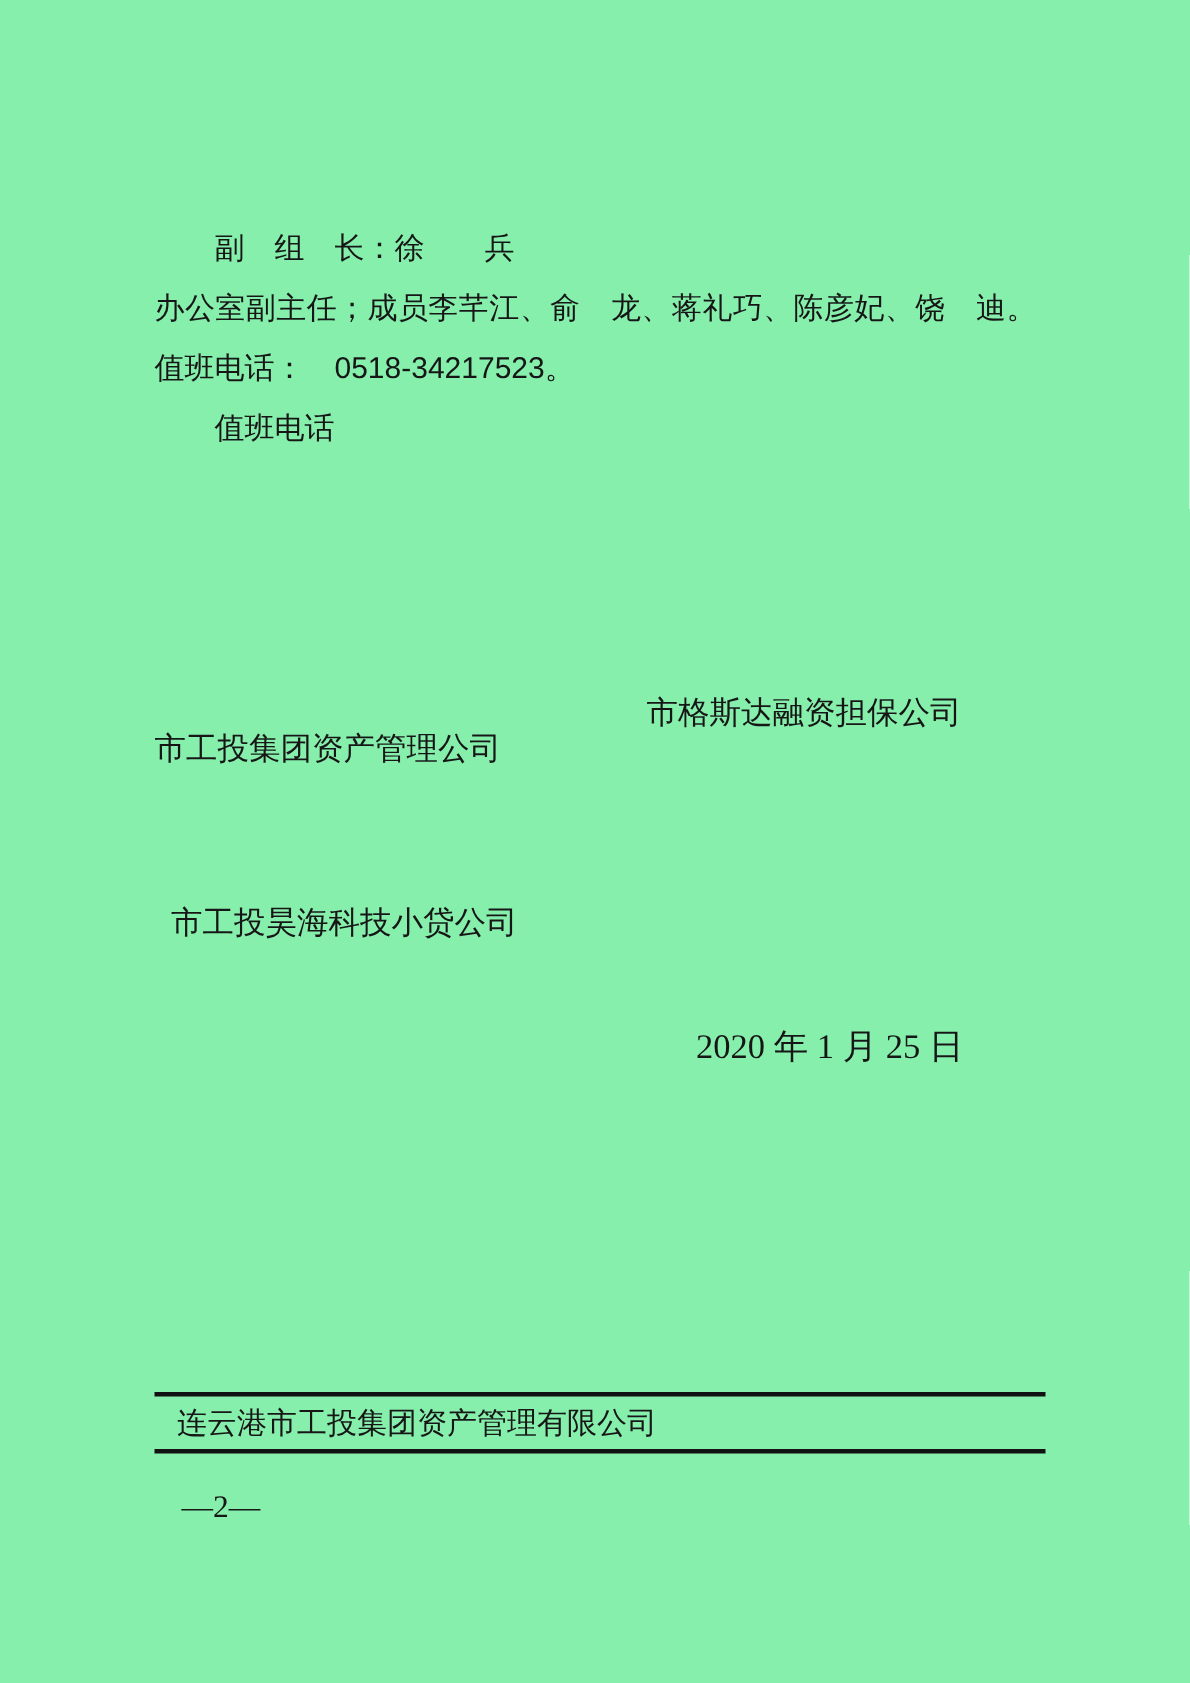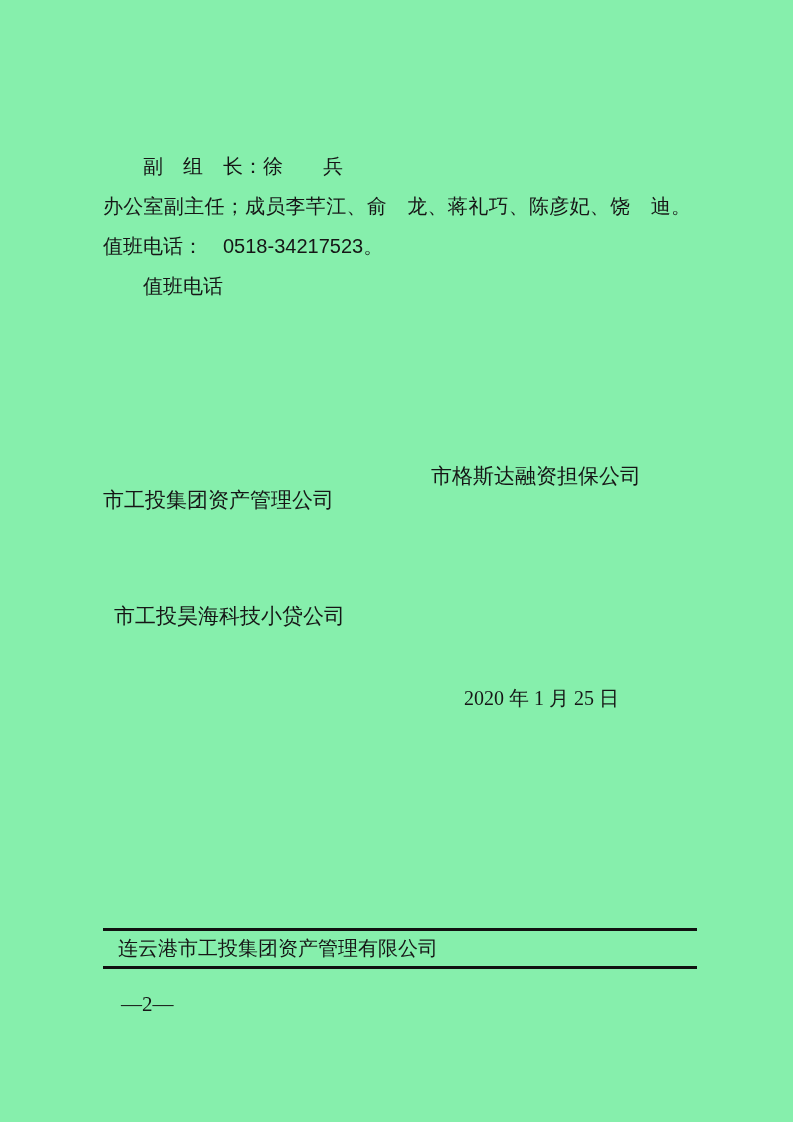--- a/index.html
+++ b/index.html
@@ -46,21 +46,21 @@
   }
   .sig.org1 { left: 103px; top: 462px; margin-top: 24px; }
   .sig.org2 { left: 431px; top: 462px; }
   .sig.org3 { left: 114px; top: 602px; }
   
   .doc-date {
     position: absolute;
     left: 464px;
     top: 683px;
     font-family: "Liberation Serif", serif;
-    font-size: 20px;
+    font-size: 23px;
     line-height: 30px;
     white-space: pre;
   }
   
   .footer-rule {
     position: absolute;
     left: 103px;
     width: 594px;
     height: 3px;
     background: #111111;

